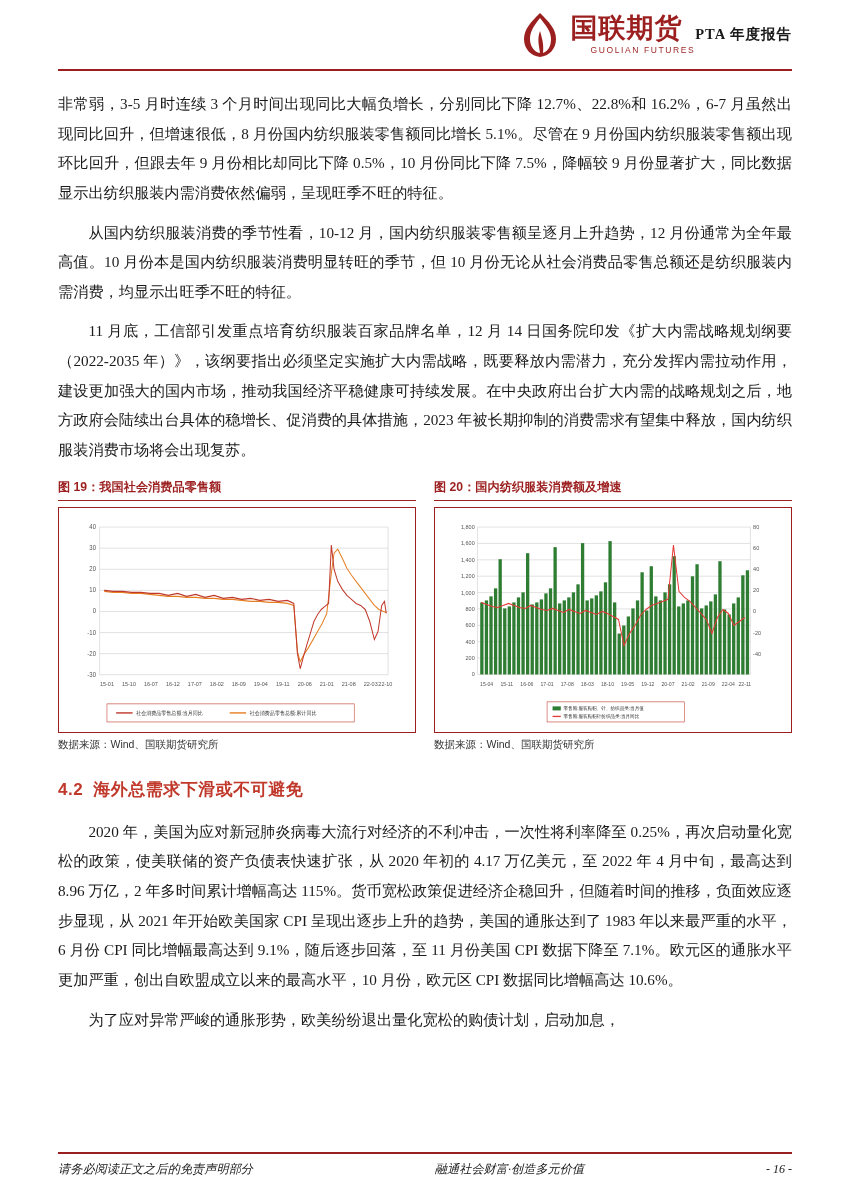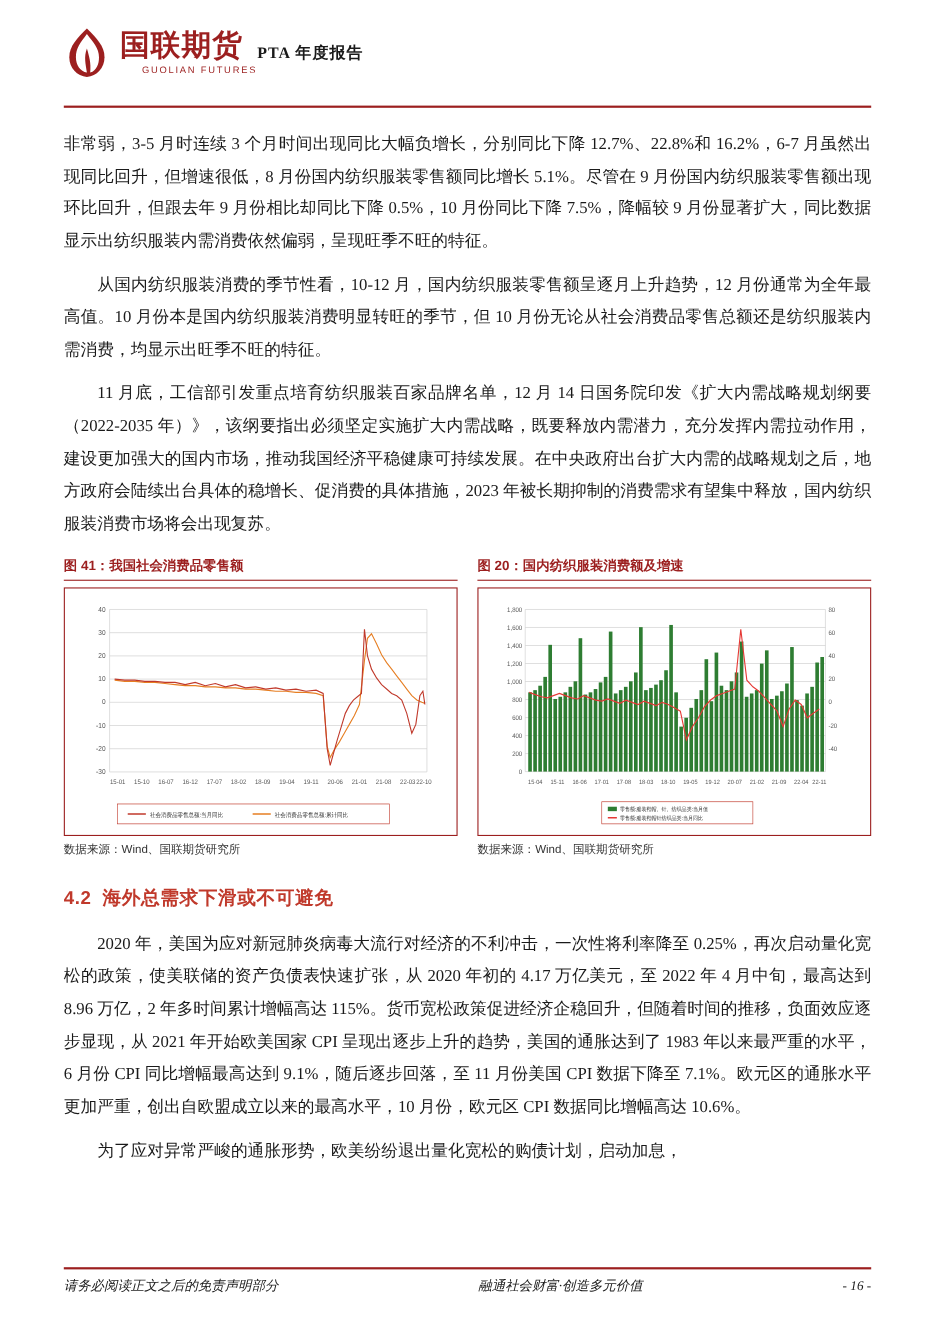--- a/index.html
+++ b/index.html
@@ -19,24 +19,24 @@
     position: relative;
     width: 850px;
     height: 1202px;
     box-sizing: border-box;
     padding: 0 58px;
   }
 
   
   .header {
     position: relative;
-    height: 96px;
+    height: 69px;
     display: flex;
     align-items: center;
-    justify-content: flex-start;
+    justify-content: flex-end;
   }
   .logo-block {
     display: flex;
     align-items: center;
     gap: 9px;
   }
   .logo-mark {
     width: 42px;
     height: 46px;
     position: relative;
@@ -178,21 +178,21 @@
   </div>
   <hr class="header-rule">
 
   <p class="para first">非常弱，3-5 月时连续 3 个月时间出现同比大幅负增长，分别同比下降 12.7%、22.8%和 16.2%，6-7 月虽然出现同比回升，但增速很低，8 月份国内纺织服装零售额同比增长 5.1%。尽管在 9 月份国内纺织服装零售额出现环比回升，但跟去年 9 月份相比却同比下降 0.5%，10 月份同比下降 7.5%，降幅较 9 月份显著扩大，同比数据显示出纺织服装内需消费依然偏弱，呈现旺季不旺的特征。</p>
   <p class="para">从国内纺织服装消费的季节性看，10-12 月，国内纺织服装零售额呈逐月上升趋势，12 月份通常为全年最高值。10 月份本是国内纺织服装消费明显转旺的季节，但 10 月份无论从社会消费品零售总额还是纺织服装内需消费，均显示出旺季不旺的特征。</p>
   <p class="para">11 月底，工信部引发重点培育纺织服装百家品牌名单，12 月 14 日国务院印发《扩大内需战略规划纲要（2022-2035 年）》，该纲要指出必须坚定实施扩大内需战略，既要释放内需潜力，充分发挥内需拉动作用，建设更加强大的国内市场，推动我国经济平稳健康可持续发展。在中央政府出台扩大内需的战略规划之后，地方政府会陆续出台具体的稳增长、促消费的具体措施，2023 年被长期抑制的消费需求有望集中释放，国内纺织服装消费市场将会出现复苏。</p>
 
   <div class="figures">
 
     <div class="figure">
-      <div class="fig-caption">图 41：我国社会消费品零售额</div>
+      <div class="fig-caption">图 19：我国社会消费品零售额</div>
       <div class="fig-box">
         <svg class="chart-svg" viewBox="0 0 380 216" preserveAspectRatio="none">
 
           <g stroke="#cccccc" stroke-width="0.6">
             <line x1="40" y1="14" x2="355" y2="14"></line>
             <line x1="40" y1="35" x2="355" y2="35"></line>
             <line x1="40" y1="56" x2="355" y2="56"></line>
             <line x1="40" y1="77" x2="355" y2="77"></line>
             <line x1="40" y1="98" x2="355" y2="98"></line>
             <line x1="40" y1="119" x2="355" y2="119"></line>

